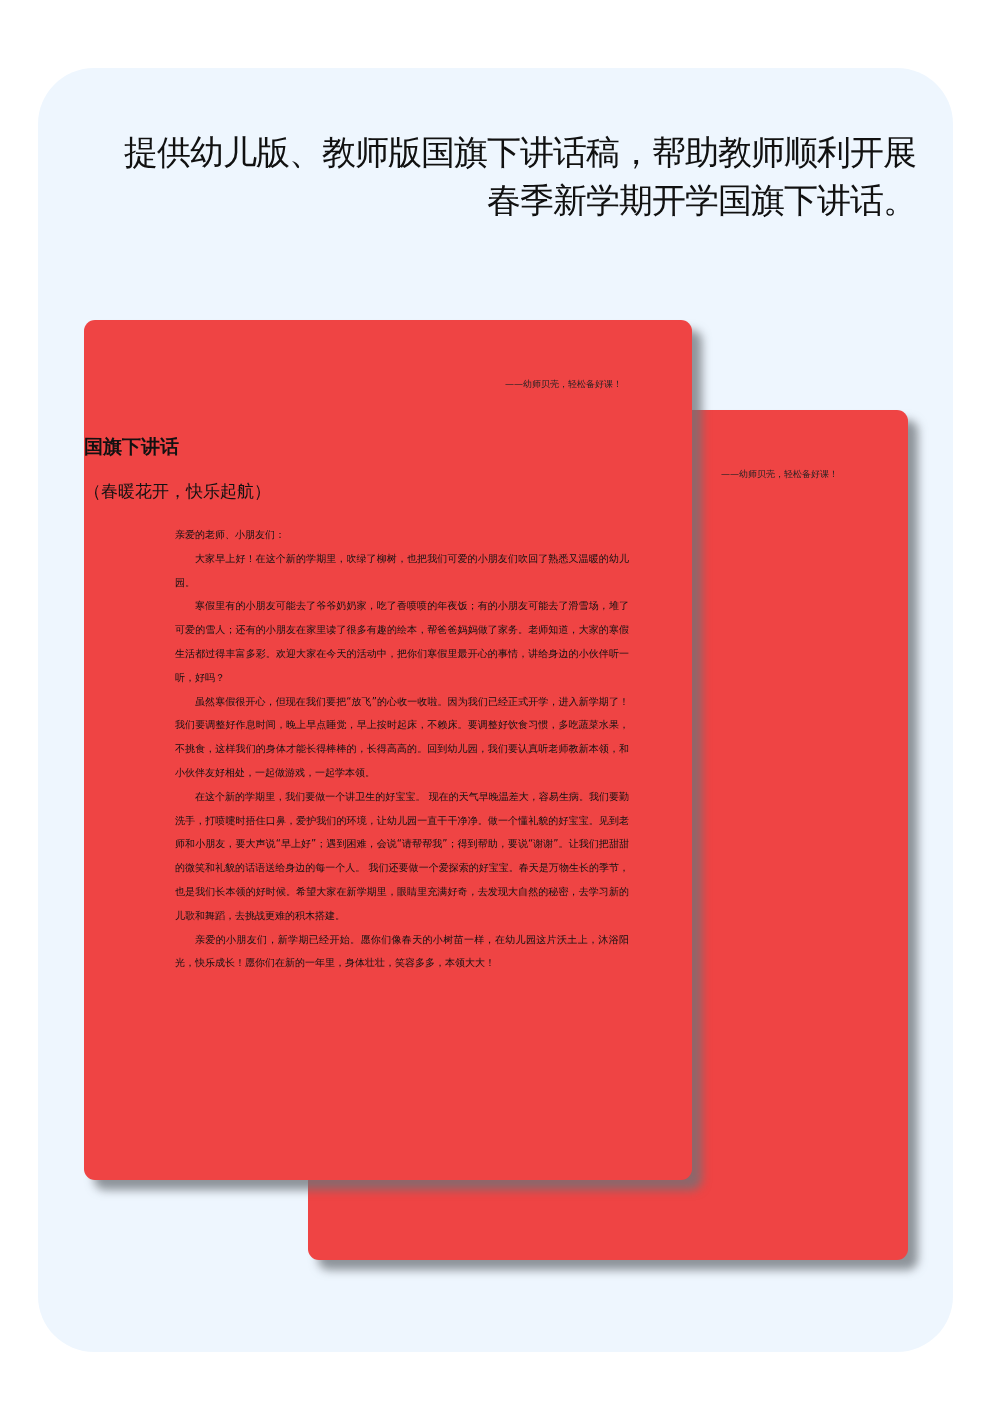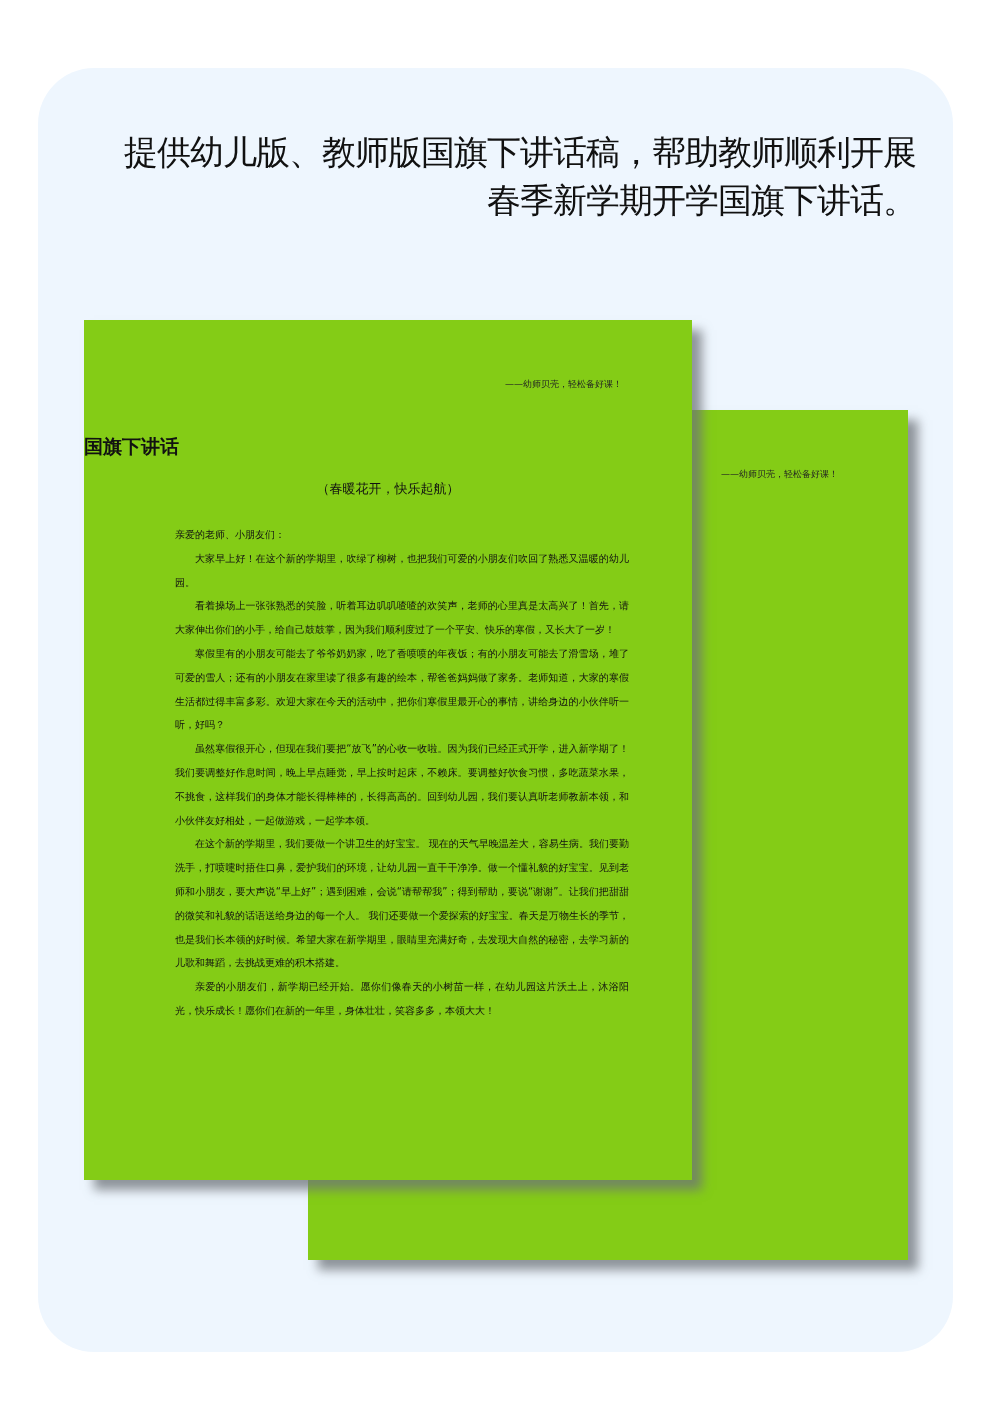--- a/index.html
+++ b/index.html
@@ -9,35 +9,36 @@
   }
   .card {
     position:absolute; left:38px; top:68px; width:915px; height:1284px;
     background:#eef6fe; border-radius:56px;
   }
   .headline {
     position:absolute; left:96px; top:128px; width:820px;
     font-size:34px; line-height:48px; color:#111; letter-spacing:-1px; margin:0; font-weight:normal;text-align:right;
   }
   .page {
-    position:absolute; background:#84cc16;
+    position:absolute; background:#ef4444;
     box-shadow: 10px 10px 10px rgba(110,115,120,0.75);
+    border-radius: 11px;
   }
   .page-back { left:308px; top:410px; width:600px; height:850px; overflow:hidden; }
   .page-front { left:84px; top:320px; width:608px; height:860px; }
   .tagline { position:absolute; font-size:9px; color:#222; white-space:nowrap; }
   .page-front .tagline { right:70px; top:58px; }
   .page-back .tagline { right:70px; top:58px; }
   .doc-title {
     position:absolute; left:0; right:0; top:114px; 
     font-size:19px; font-weight:bold; color:#111; margin:0;
   }
   .doc-subtitle {
-    position:absolute; left:0; right:0; top:160px; text-align:center;
-    font-size:13px; color:#111;
+    position:absolute; left:0; right:0; top:160px; text-align:left;
+    font-size:17px; color:#111;
   }
   .doc-body {
     position:absolute; left:91px; top:203px; width:454px;
     font-size:10px; line-height:23.8px; color:#111; text-align:justify;
   }
   .doc-body p { margin:0; }
   .doc-body p.indent { text-indent:2em; }
   .back-body {
     position:absolute; left:0; top:231px; width:540px;
     font-size:10px; line-height:23.8px; color:#111;
@@ -75,19 +76,18 @@
   </div>
 </div>
 
 <div class="page page-front">
   <div class="tagline">——幼师贝壳，轻松备好课！</div>
   <h2 class="doc-title">国旗下讲话</h2>
   <div class="doc-subtitle">（春暖花开，快乐起航）</div>
   <div class="doc-body">
     <p>亲爱的老师、小朋友们：</p>
     <p class="indent">大家早上好！在这个新的学期里，吹绿了柳树，也把我们可爱的小朋友们吹回了熟悉又温暖的幼儿园。</p>
-    <p class="indent">看着操场上一张张熟悉的笑脸，听着耳边叽叽喳喳的欢笑声，老师的心里真是太高兴了！首先，请大家伸出你们的小手，给自己鼓鼓掌，因为我们顺利度过了一个平安、快乐的寒假，又长大了一岁！</p>
     <p class="indent">寒假里有的小朋友可能去了爷爷奶奶家，吃了香喷喷的年夜饭；有的小朋友可能去了滑雪场，堆了可爱的雪人；还有的小朋友在家里读了很多有趣的绘本，帮爸爸妈妈做了家务。老师知道，大家的寒假生活都过得丰富多彩。欢迎大家在今天的活动中，把你们寒假里最开心的事情，讲给身边的小伙伴听一听，好吗？</p>
     <p class="indent">虽然寒假很开心，但现在我们要把“放飞”的心收一收啦。因为我们已经正式开学，进入新学期了！我们要调整好作息时间，晚上早点睡觉，早上按时起床，不赖床。要调整好饮食习惯，多吃蔬菜水果，不挑食，这样我们的身体才能长得棒棒的，长得高高的。回到幼儿园，我们要认真听老师教新本领，和小伙伴友好相处，一起做游戏，一起学本领。</p>
     <p class="indent">在这个新的学期里，我们要做一个讲卫生的好宝宝。 现在的天气早晚温差大，容易生病。我们要勤洗手，打喷嚏时捂住口鼻，爱护我们的环境，让幼儿园一直干干净净。做一个懂礼貌的好宝宝。见到老师和小朋友，要大声说“早上好”；遇到困难，会说“请帮帮我”；得到帮助，要说“谢谢”。让我们把甜甜的微笑和礼貌的话语送给身边的每一个人。 我们还要做一个爱探索的好宝宝。春天是万物生长的季节，也是我们长本领的好时候。希望大家在新学期里，眼睛里充满好奇，去发现大自然的秘密，去学习新的儿歌和舞蹈，去挑战更难的积木搭建。</p>
     <p class="indent">亲爱的小朋友们，新学期已经开始。愿你们像春天的小树苗一样，在幼儿园这片沃土上，沐浴阳光，快乐成长！愿你们在新的一年里，身体壮壮，笑容多多，本领大大！</p>
   </div>
 </div>
 
 </body></html>

